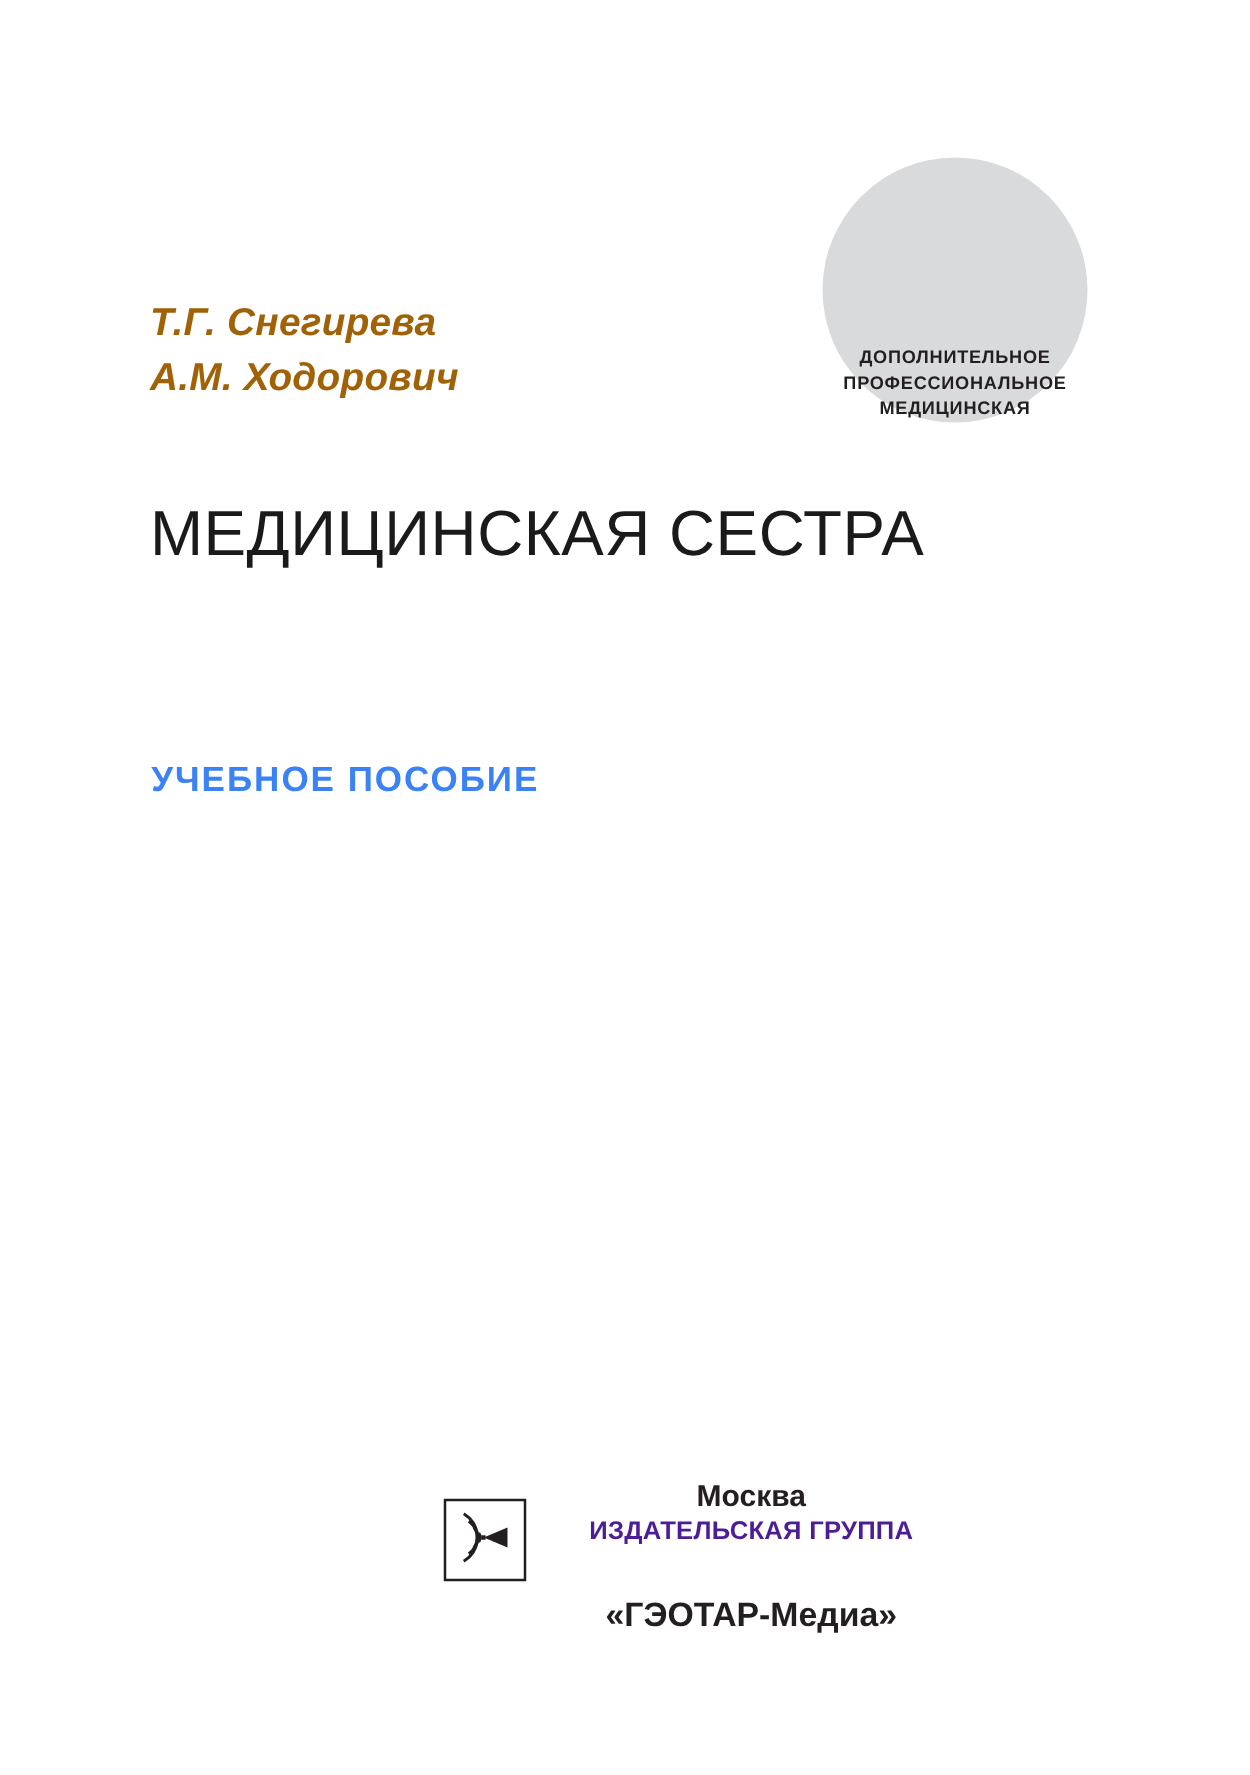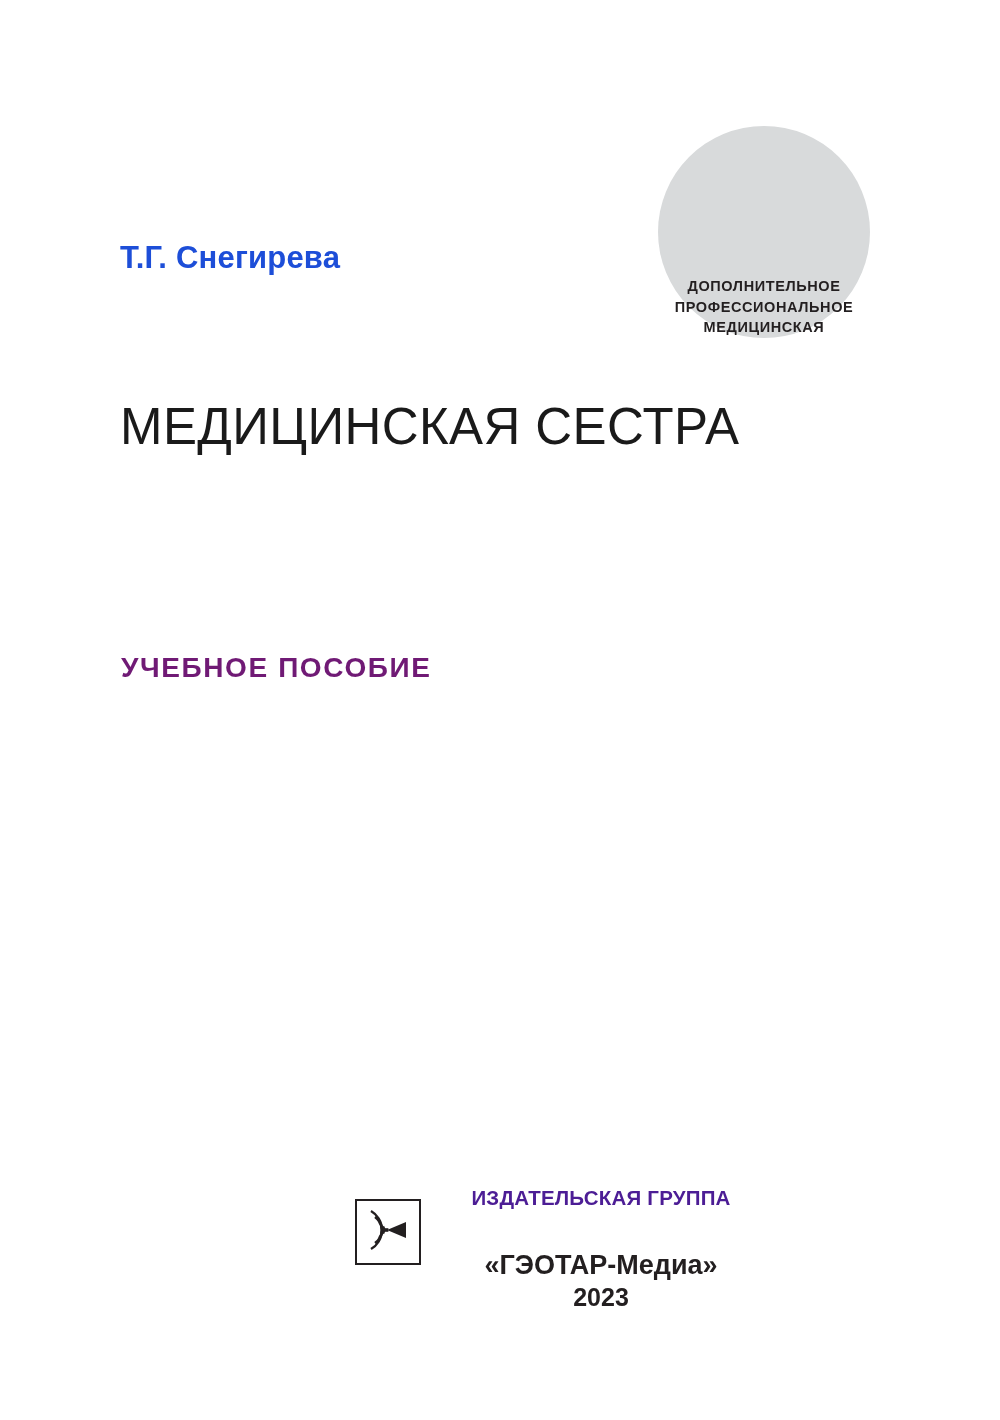--- a/index.html
+++ b/index.html
@@ -50,22 +50,23 @@
   .authors {
     position: absolute;
     left: 120px;
     top: 236px;
     width: 520px;
   }
   .author {
     font-size: 31px;
     font-weight: bold;
     line-height: 1.42;
-    color: #1d4ed8;
+    color: #a16207;
     letter-spacing: 0.2px;
+    font-style: italic;
   }
 
   
   .title {
     position: absolute;
     left: 120px;
     top: 396px;
     width: 800px;
   }
   .title-line {
@@ -74,25 +75,25 @@
     line-height: 1.2;
     letter-spacing: 0.4px;
     color: #1a1a1a;
     white-space: nowrap;
   }
 
   
   .subtitle {
     position: absolute;
     left: 121px;
-    top: 652px;
+    top: 608px;
     font-size: 28px;
     font-weight: bold;
     letter-spacing: 1.6px;
-    color: #701a75;
+    color: #3b82f6;
   }
 
   
   .imprint {
     position: absolute;
     left: 355px;
     top: 1185px;
     width: 420px;
     display: flex;
     align-items: flex-start;
@@ -146,20 +147,21 @@
 <div class="page">
 
   <div class="badge">
     <div class="badge-line">ДОПОЛНИТЕЛЬНОЕ</div>
     <div class="badge-line">ПРОФЕССИОНАЛЬНОЕ</div>
     <div class="badge-line">МЕДИЦИНСКАЯ</div>
   </div>
 
   <div class="authors">
     <div class="author">Т.Г. Снегирева</div>
+    <div class="author">А.М. Ходорович</div>
   </div>
 
   <div class="title">
     <div class="title-line">МЕДИЦИНСКАЯ СЕСТРА</div>
   </div>
 
   <div class="subtitle">УЧЕБНОЕ ПОСОБИЕ</div>
 
   <div class="imprint">
     <div class="logo">
@@ -168,19 +170,19 @@
           <path d="M14 10 A22 22 0 0 1 14 48"></path>
           <path d="M18 16 A16 16 0 0 1 18 42"></path>
           <path d="M22 21 A11 11 0 0 1 22 37"></path>
           <path d="M26 25.5 A6.5 6.5 0 0 1 26 32.5"></path>
         </g>
         <path d="M30 29 L49 21 L49 37 Z" fill="#231f20"></path>
         <rect x="28" y="27.2" width="3.4" height="3.6" fill="#231f20"></rect>
       </svg>
     </div>
     <div class="imprint-text">
+      <div class="imprint-city">Москва</div>
       <div class="imprint-group">ИЗДАТЕЛЬСКАЯ ГРУППА</div>
       <div class="imprint-brand">«ГЭОТАР-Медиа»</div>
-      <div class="imprint-year">2023</div>
     </div>
   </div>
 
 </div>
 
 </body></html>

